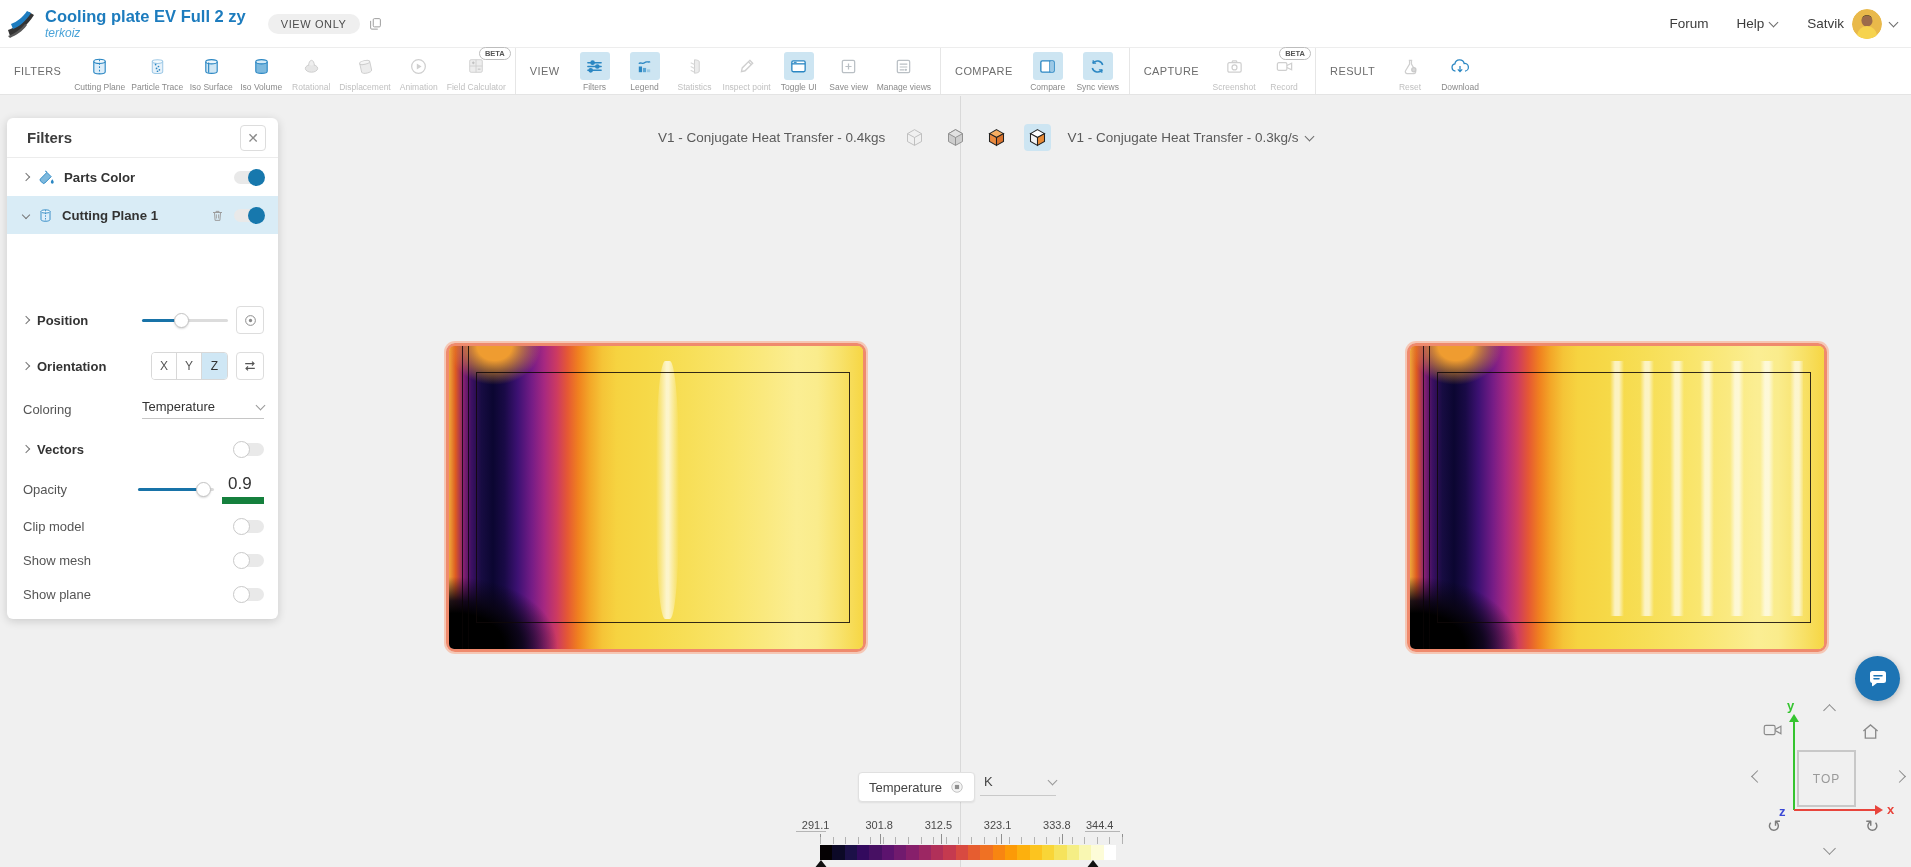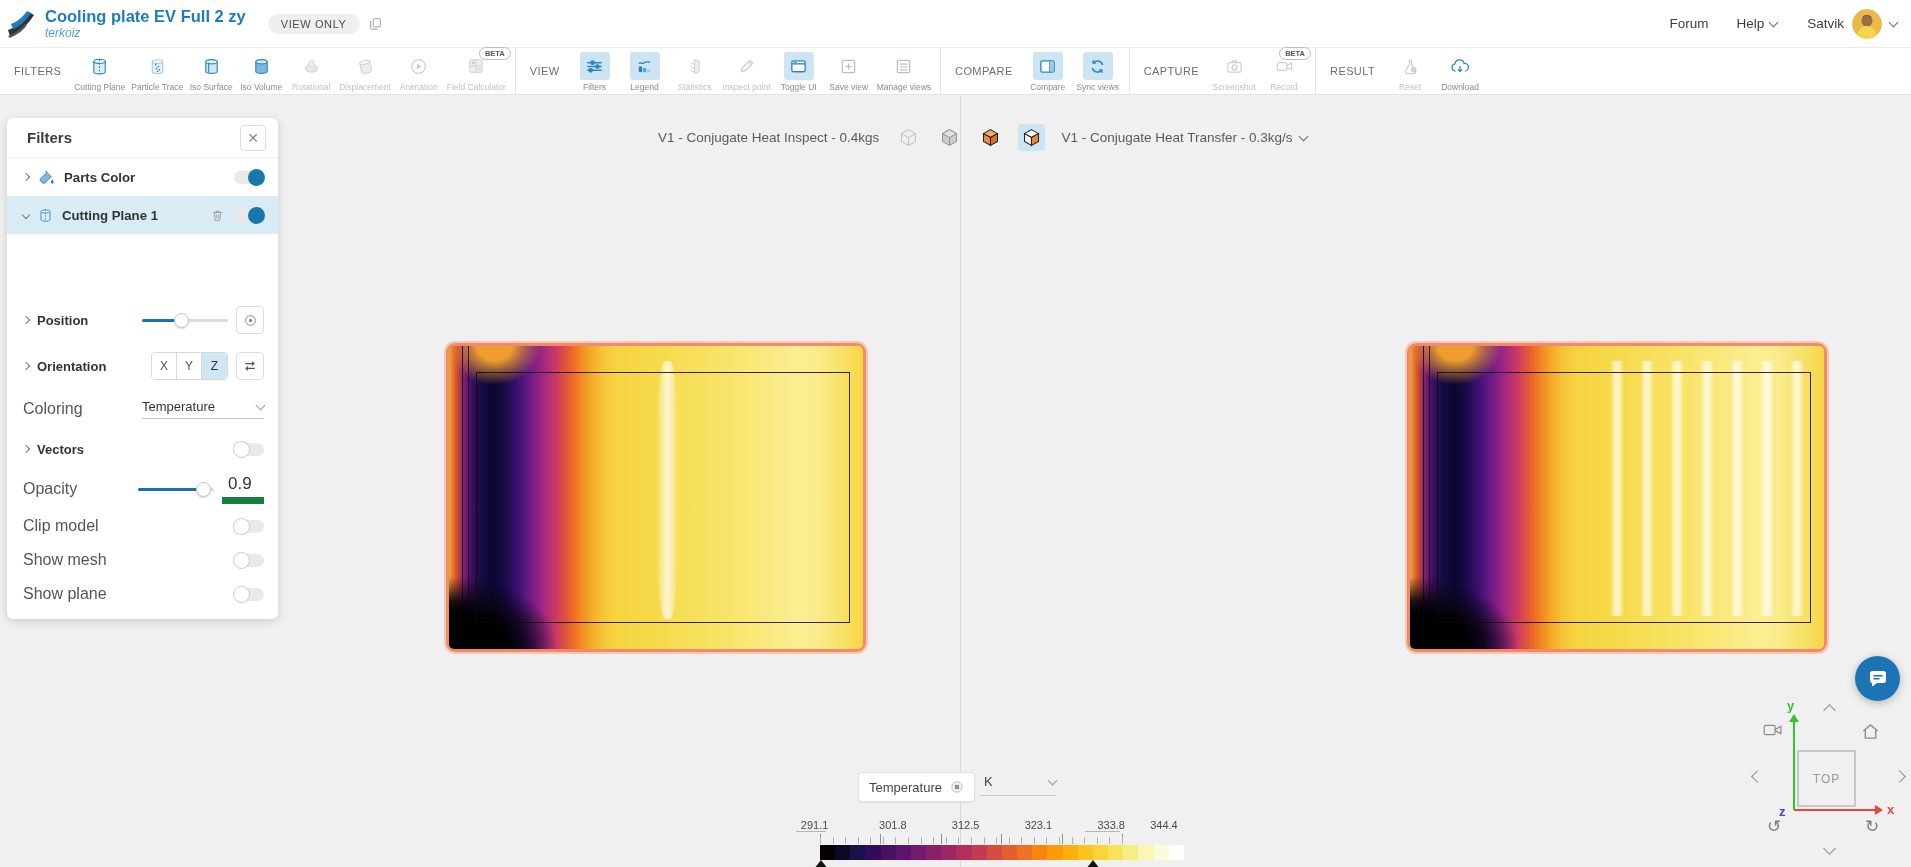--- a/index.html
+++ b/index.html
@@ -75,40 +75,40 @@
   .pchev.right { transform: rotate(-45deg); }
   .pchev.down { transform: rotate(45deg); }
   .toggle { position: relative; width: 30px; height: 13px; border-radius: 7px; background: #e9e9e9; flex: none; cursor: pointer; }
   .toggle .knob { position: absolute; top: -2px; width: 17px; height: 17px; border-radius: 50%; }
   .toggle.on .knob { right: -1px; background: #1778ad; }
   .toggle.off .knob { left: -1px; background: #fff; border: 1px solid #c9c9c9; }
   .fp-controls { padding: 16px 14px 0 16px; margin-top: 47px; }
   .ctl-row { display: flex; align-items: center; gap: 8px; }
   .ctl-row.h46 { height: 46px; } .ctl-row.h40 { height: 40px; } .ctl-row.h34 { height: 34px; }
   .ctl-label-b { font-size: 13px; font-weight: bold; color: #333; }
-  .ctl-label { font-size: 16px; color: #555; }
+  .ctl-label { font-size: 13px; color: #555; }
   .spacer { flex: 1; }
   .slider { position: relative; width: 86px; height: 3px; background: #dcdcdc; border-radius: 2px; flex: none; }
   .slider .fill { position: absolute; left: 0; top: 0; bottom: 0; background: #1873a8; border-radius: 2px; }
   .slider .thumb { position: absolute; top: -6px; width: 15px; height: 15px; background: #fff; border: 1px solid #c4c4c4; border-radius: 50%; box-shadow: 0 1px 2px rgba(0,0,0,.15); }
   .sq-btn { width: 28px; height: 28px; border: 1px solid #ddd; border-radius: 4px; background: #fff; display: flex; align-items: center; justify-content: center; cursor: pointer; flex: none; }
   .seg { display: flex; border: 1px solid #d8d8d8; border-radius: 4px; overflow: hidden; }
   .seg-cell { width: 25px; height: 26px; display: flex; align-items: center; justify-content: center; font-size: 12px; color: #555; border-right: 1px solid #d8d8d8; cursor: pointer; background: #fff; }
   .seg-cell:last-child { border-right: none; }
   .seg-cell.sel { background: #cfe7f5; color: #333; }
   .select { display: flex; align-items: center; width: 122px; border-bottom: 1px solid #c6c6c6; padding-bottom: 4px; cursor: pointer; }
   .select-val { flex: 1; font-size: 13px; color: #333; }
   .opacity-val { font-size: 17px; color: #333; border-bottom: 7px solid #15803d; width: 42px; padding: 0 2px 3px 6px; }
 
   
   .legend-chip { position: absolute; left: 858px; top: 772px; height: 30px; background: #fff; border: 1px solid #e0e0e0; border-radius: 4px; box-shadow: 0 1px 2px rgba(0,0,0,.07); display: flex; align-items: center; gap: 8px; padding: 0 10px; z-index: 4; }
   .legend-chip-label { font-size: 13px; color: #444; }
   .unit-select { position: absolute; left: 980px; top: 774px; width: 76px; display: flex; align-items: center; border-bottom: 1px solid #c9c9c9; padding-bottom: 6px; z-index: 4; cursor: pointer; }
   .unit-val { flex: 1; font-size: 13px; color: #444; padding-left: 4px; }
-  .cbar-wrap { position: absolute; left: 820px; top: 845px; width: 364px; height: 15px; z-index: 4; }
+  .cbar-wrap { position: absolute; left: 820px; top: 845px; width: 296px; height: 15px; z-index: 4; }
   .cbar { position: absolute; inset: 0;
     background: linear-gradient(90deg,
       #050103 0% 4.17%, #0c0927 4.17% 8.33%, #1c1048 8.33% 12.5%, #330a5e 12.5% 16.67%,
       #471063 16.67% 20.83%, #5c136e 20.83% 25%, #711a6e 25% 29.17%, #871f6b 29.17% 33.33%,
       #9c2763 33.33% 37.5%, #b13059 37.5% 41.67%, #c53a4f 41.67% 45.83%, #d84a41 45.83% 50%,
       #e65d30 50% 54.17%, #f07123 54.17% 58.33%, #f88511 58.33% 62.5%, #fc9a07 62.5% 66.67%,
       #fdb00d 66.67% 70.83%, #fcc41f 70.83% 75%, #f9d537 75% 79.17%, #f6e35c 79.17% 83.33%,
       #f5ee85 83.33% 87.5%, #f9f7b2 87.5% 91.67%, #fdfcd8 91.67% 95.83%, #ffffff 95.83% 100%); }
   .minor-ticks { position: absolute; left: 0; top: -8px; width: 303px; height: 7px;
     background: repeating-linear-gradient(90deg, #b3b3b3 0 1px, transparent 1px 12.583px); }
@@ -418,21 +418,21 @@
           </div>
         <div class="tbtn-label">Download</div>
       </div>
     </div>
   </div>
 
   <div class="viewport"></div>
   <div class="vdivider"></div>
 
   <div class="view-headers">
-    <span class="vh-title">V1 - Conjugate Heat Inspect - 0.4kgs</span>
+    <span class="vh-title">V1 - Conjugate Heat Transfer - 0.4kgs</span>
     <div class="cube-row">
       <span class="cube-box">
           <svg width="21" height="21" viewBox="0 0 24 24" fill="none" stroke="#bdbdbd" stroke-width="1.1">
             <path d="M12 3l8 4.6v9L12 21l-8-4.4v-9z"></path>
             <path d="M4 7.6L12 12l8-4.4M12 12v9"></path>
           </svg>
         </span>
       <span class="cube-box">
           <svg width="21" height="21" viewBox="0 0 24 24">
             <path d="M12 3l8 4.6v9L12 21l-8-4.4v-9z" fill="#cdcdcd" stroke="#8f8f8f" stroke-width="1.1"></path>

